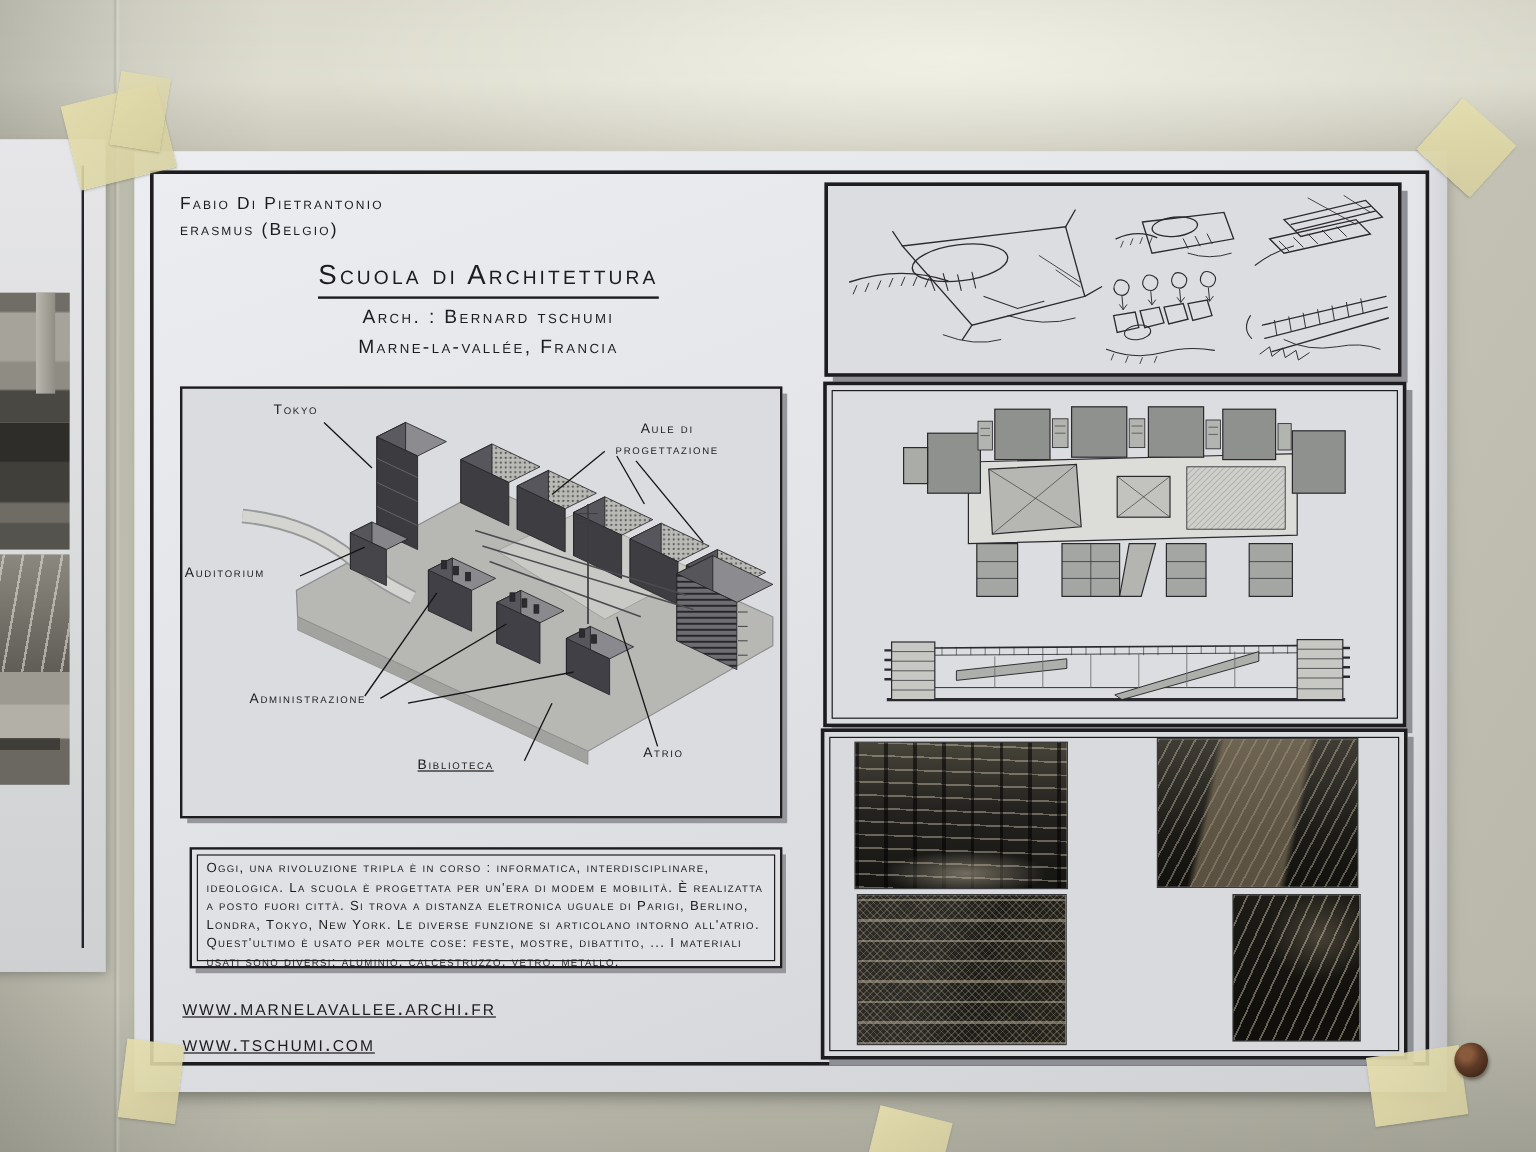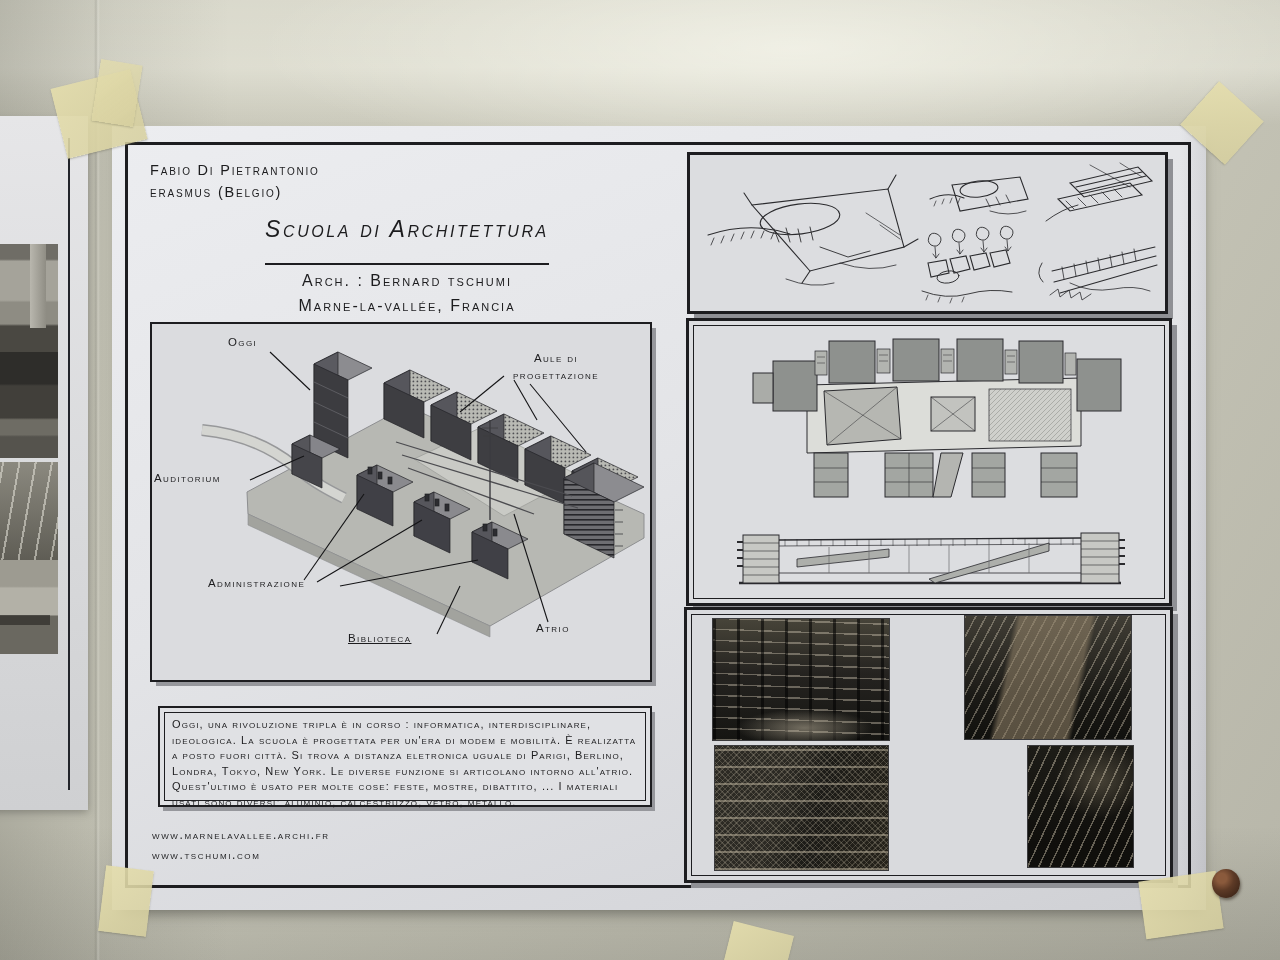--- a/index.html
+++ b/index.html
@@ -26,29 +26,29 @@
   .lp4{top:444px;height:94px;background:linear-gradient(180deg,#9d9b91 0 28%,#b3b1a7 30% 58%,#6a6860 60% 100%);}
   .lp4::after{content:"";position:absolute;left:6px;top:58%;width:58px;height:10px;background:rgba(35,34,30,.6);}
   
   .poster{left:112px;top:126px;width:1094px;height:784px;
     background:linear-gradient(160deg,#ecedf0 0%,#e3e4e7 45%,#d6d7db 85%,#cfd0d4 100%);
     box-shadow:2px 9px 12px -5px rgba(66,66,58,.55);}
   .poster .edge-shade{position:absolute;right:0;top:0;width:26px;height:100%;background:linear-gradient(90deg,transparent,rgba(90,90,96,.12));}
   .frame{position:absolute;left:13px;top:16px;right:15px;bottom:22px;border:3px solid #1d1d20;}
   .author{position:absolute;left:38px;top:34px;font-size:14.5px;letter-spacing:1.8px;line-height:1.5;}
   .titleblock{position:absolute;left:120px;top:90px;width:350px;text-align:center;}
-  .title-main{display:inline-block;font-size:23px;letter-spacing:2.6px;border-bottom:2px solid #1d1d20;padding-bottom:20px;font-style:italic;}
+  .title-main{display:inline-block;font-size:23px;letter-spacing:2.6px;border-bottom:2px solid #1d1d20;padding-bottom:4px;}
   .title-sub{font-size:16px;letter-spacing:2px;margin-top:7px;}
   
   .diagram{position:absolute;left:38px;top:196px;width:498px;height:356px;background:#dbdcdf;border:2px solid #1d1d20;box-shadow:5px 5px 0 -1px #96979c;}
   .axlabel{position:absolute;font-size:11.5px;letter-spacing:1.4px;white-space:nowrap;}
   
   .textbox{position:absolute;left:46px;top:580px;width:490px;height:97px;border:2.5px solid #1d1d20;outline:1px solid #1d1d20;outline-offset:-7px;background:#e0e1e4;box-shadow:4px 5px 0 -1px #96979c;}
   .textbox p{margin:9px 12px;font-size:11px;line-height:15.6px;letter-spacing:1.1px;}
-  .urls{position:absolute;left:40px;top:700px;font-size:12px;letter-spacing:1.6px;line-height:1.65;}
+  .urls{position:absolute;left:40px;top:700px;font-size:18px;letter-spacing:1.6px;line-height:1.65;text-decoration:underline;}
   
   .panel{position:absolute;background:#dcdde0;border:3px solid #1d1d20;box-shadow:6px 6px 0 -1px #8f9095;}
   .panel.double{outline:1px solid #1d1d20;outline-offset:-8px;}
   .sketches{left:575px;top:26px;width:475px;height:156px;}
   .plans{left:574px;top:192px;width:480px;height:282px;}
   .photos{left:572px;top:481px;width:483px;height:270px;background:#d9dadd;}
   .photo{position:absolute;box-shadow:0 0 0 1px #3a3a3c;}
   .p1{left:26px;top:9px;width:176px;height:121px;background:
       radial-gradient(ellipse 55% 22% at 52% 90%, rgba(190,180,158,.55), transparent 70%),
       repeating-linear-gradient(90deg, rgba(0,0,0,.55) 0 3px, transparent 3px 24px),
@@ -195,21 +195,21 @@
             <path d="M362,56 L385,96"></path>
             <path d="M378,60 L434,128"></path>
           <path d="M98,156 L152,132"></path>
           <path d="M152,256 L212,170"></path>
             <path d="M165,258 L270,196"></path>
             <path d="M188,262 L326,236"></path>
           <path d="M285,310 L308,262"></path>
           <path d="M396,298 L362,190"></path>
         </g>
       </svg>
-      <div class="axlabel sc" style="left:76px;top:12px;">Oggi</div>
+      <div class="axlabel sc" style="left:76px;top:12px;">Tokyo</div>
       <div class="axlabel sc" style="left:318px;top:26px;width:172px;text-align:center;white-space:normal;line-height:1.45;">
         <span>Aule di</span><br>
         <span>progettazione</span>
       </div>
       <div class="axlabel sc" style="left:2px;top:148px;">Auditorium</div>
       <div class="axlabel sc" style="left:56px;top:253px;">Administrazione</div>
       <div class="axlabel sc" style="left:196px;top:308px;text-decoration:underline;">Biblioteca</div>
       <div class="axlabel sc" style="left:384px;top:298px;">Atrio</div>
     </div>
 

